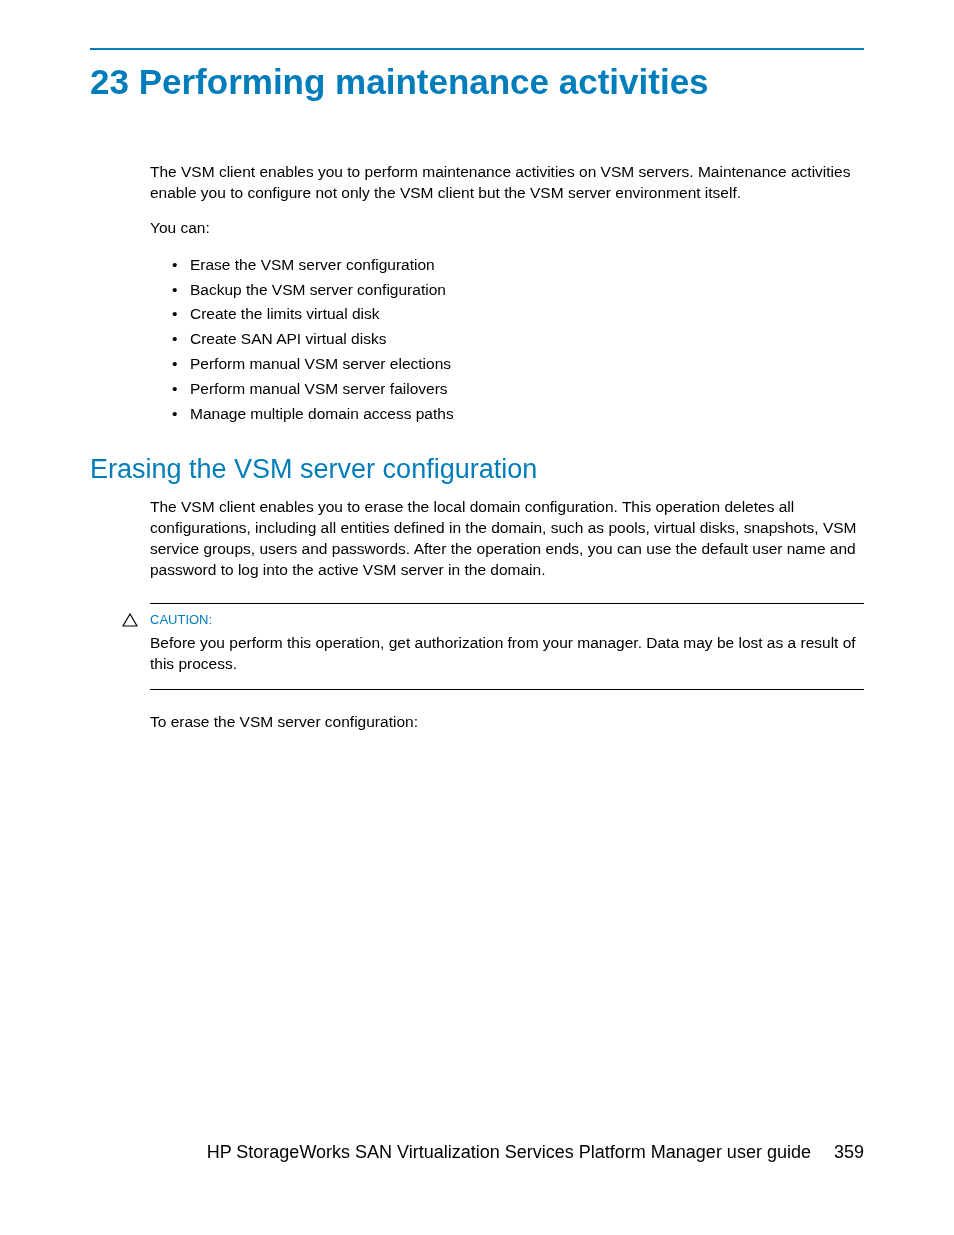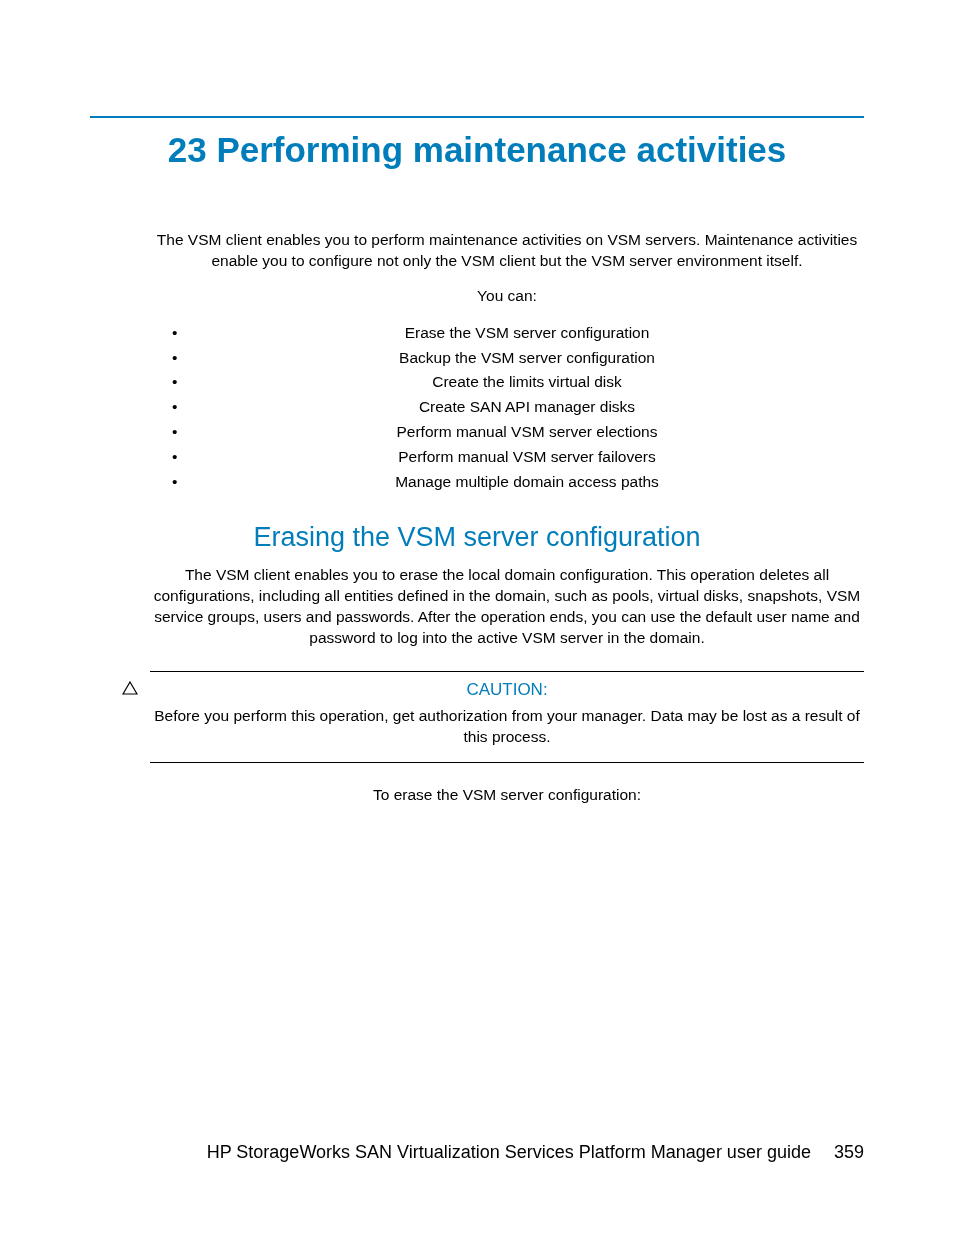--- a/index.html
+++ b/index.html
@@ -5,22 +5,21 @@
   * { margin: 0; padding: 0; box-sizing: border-box; }
   body {
     width: 954px;
     height: 1235px;
     background: #fff;
     font-family: Arial, Helvetica, sans-serif;
     color: #000;
     position: relative;
   }
   .page {
-    padding: 116px 90px 0 90px;
-    text-align: center;
+    padding: 48px 90px 0 90px;
   }
   .rule-top {
     border-top: 2px solid #007dba;
     margin-bottom: 12px;
   }
   h1.chapter-title {
     color: #007dba;
     font-size: 35px;
     font-weight: bold;
     letter-spacing: 0px;
@@ -68,21 +67,21 @@
     position: relative;
   }
   .caution-icon {
     position: absolute;
     left: -28px;
     top: 9px;
   }
   .caution-icon svg { display: block; }
   .caution-label {
     color: #007dba;
-    font-size: 17px;
+    font-size: 13px;
     margin-bottom: 6px;
   }
   .caution-text {
     font-size: 15.5px;
     line-height: 1.35;
   }
   .footer {
     position: absolute;
     bottom: 72px;
     right: 90px;
@@ -101,21 +100,21 @@
     <span>Performing maintenance activities</span>
   </h1>
 
   <p class="body-text">The VSM client enables you to perform maintenance activities on VSM servers. Maintenance activities enable you to configure not only the VSM client but the VSM server environment itself.</p>
   <p class="body-text">You can:</p>
 
   <ul class="bullets">
     <li>Erase the VSM server configuration</li>
     <li>Backup the VSM server configuration</li>
     <li>Create the limits virtual disk</li>
-    <li>Create SAN API manager disks</li>
+    <li>Create SAN API virtual disks</li>
     <li>Perform manual VSM server elections</li>
     <li>Perform manual VSM server failovers</li>
     <li>Manage multiple domain access paths</li>
   </ul>
 
   <h2 class="section-title">Erasing the VSM server configuration</h2>
 
   <p class="body-text">The VSM client enables you to erase the local domain configuration. This operation deletes all configurations, including all entities defined in the domain, such as pools, virtual disks, snapshots, VSM service groups, users and passwords. After the operation ends, you can use the default user name and password to log into the active VSM server in the domain.</p>
 
   <div class="caution-box">

